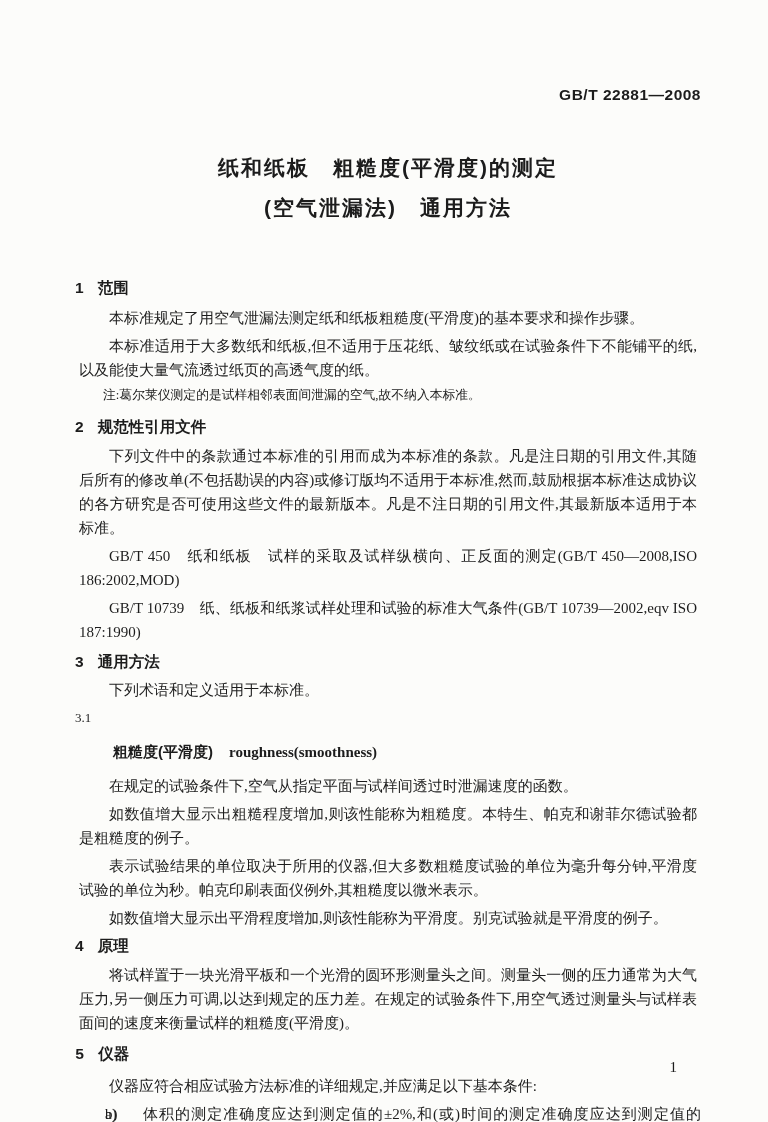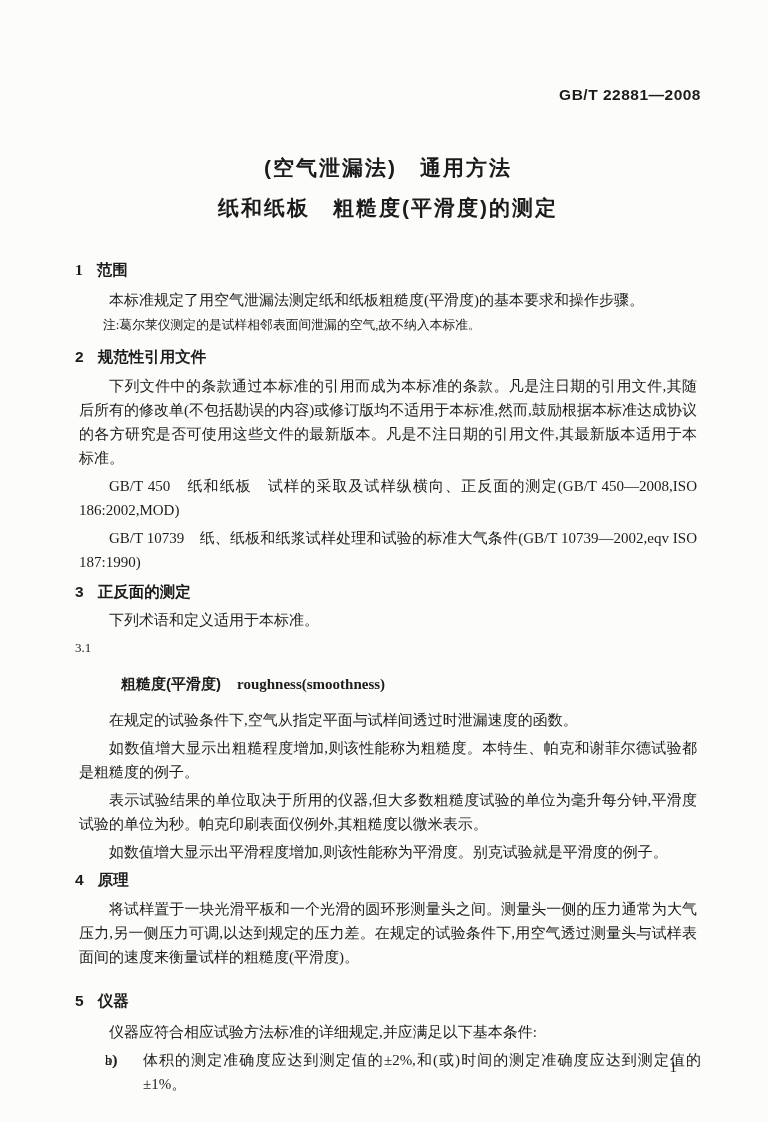--- a/index.html
+++ b/index.html
@@ -37,47 +37,47 @@
     line-height: 40px;
     letter-spacing: 2px;
   }
   .heading {
     font-family: "Liberation Sans", sans-serif;
     font-weight: bold;
     font-size: 15.5px;
     line-height: 20px;
   }
   .heading .hnum { display: inline-block; margin-right: 14px; }
-  .h1m { margin-top: 32px; margin-bottom: 8px; font-family: Liberation Serif, serif; }
+  .h1m { margin-top: 50px; margin-bottom: 8px; }
   .h2m { margin-top: 12px; margin-bottom: 7px; }
   .h3m { margin-top: 8px;  margin-bottom: 6px; }
   .h4m { margin-top: 6px;  margin-bottom: 7px; }
-  .h5m { margin-top: 22px;  margin-bottom: 9px; }
+  .h5m { margin-top: 10px;  margin-bottom: 9px; font-family: Liberation Mono, monospace; }
   .body-p {
     margin: 4px;
     font-size: 15px;
     line-height: 24px;
     text-align: justify;
     text-indent: 2em;
   }
   .note-p {
     margin: 2px 0 0 0;
     font-size: 12.8px;
     line-height: 19px;
     text-indent: 28px;
   }
   .sub-num {
     margin: 0;
     font-size: 13px;
     line-height: 24px;
   }
   .term-line {
-    margin: 16px;
+    margin: 8px;
     font-size: 15px;
-    line-height: 16px;
+    line-height: 28px;
     padding-left: 2em;
     font-weight: bold;
   }
   .term-cn { font-family: "Liberation Sans", sans-serif; }
   .term-en { font-family: "Liberation Serif", serif; margin-left: 16px; }
   .list-item {
     position: relative;
     margin: 0;
     font-size: 15px;
     line-height: 24px;
@@ -101,39 +101,40 @@
 </style>
 </head>
 <body>
 
 <div class="page">
   <div class="content">
 
     <div class="doc-code">GB/T 22881—2008</div>
 
     <div class="title-block">
+      <div>纸和纸板　粗糙度(平滑度)的测定</div>
       <div>(空气泄漏法)　通用方法</div>
-      <div>纸和纸板　粗糙度(平滑度)的测定</div>
     </div>
 
     <div class="heading h1m">
       <span class="hnum">1</span><span>范围</span>
     </div>
     <p class="body-p">本标准规定了用空气泄漏法测定纸和纸板粗糙度(平滑度)的基本要求和操作步骤。</p>
+    <p class="body-p">本标准适用于大多数纸和纸板,但不适用于压花纸、皱纹纸或在试验条件下不能铺平的纸,以及能使大量气流透过纸页的高透气度的纸。</p>
     <p class="note-p">注:葛尔莱仪测定的是试样相邻表面间泄漏的空气,故不纳入本标准。</p>
 
     <div class="heading h2m">
       <span class="hnum">2</span><span>规范性引用文件</span>
     </div>
     <p class="body-p">下列文件中的条款通过本标准的引用而成为本标准的条款。凡是注日期的引用文件,其随后所有的修改单(不包括勘误的内容)或修订版均不适用于本标准,然而,鼓励根据本标准达成协议的各方研究是否可使用这些文件的最新版本。凡是不注日期的引用文件,其最新版本适用于本标准。</p>
     <p class="body-p">GB/T 450　纸和纸板　试样的采取及试样纵横向、正反面的测定(GB/T 450—2008,ISO 186:2002,MOD)</p>
     <p class="body-p">GB/T 10739　纸、纸板和纸浆试样处理和试验的标准大气条件(GB/T 10739—2002,eqv ISO 187:1990)</p>
 
     <div class="heading h3m">
-      <span class="hnum">3</span><span>正反面的测定</span>
+      <span class="hnum">3</span><span>通用方法</span>
     </div>
     <p class="body-p">下列术语和定义适用于本标准。</p>
     <p class="sub-num">3.1</p>
     <p class="term-line">
       <span class="term-cn">粗糙度(平滑度)</span><span class="term-en">roughness(smoothness)</span>
     </p>
     <p class="body-p">在规定的试验条件下,空气从指定平面与试样间透过时泄漏速度的函数。</p>
     <p class="body-p">如数值增大显示出粗糙程度增加,则该性能称为粗糙度。本特生、帕克和谢菲尔德试验都是粗糙度的例子。</p>
     <p class="body-p">表示试验结果的单位取决于所用的仪器,但大多数粗糙度试验的单位为毫升每分钟,平滑度试验的单位为秒。帕克印刷表面仪例外,其粗糙度以微米表示。</p>
     <p class="body-p">如数值增大显示出平滑程度增加,则该性能称为平滑度。别克试验就是平滑度的例子。</p>

